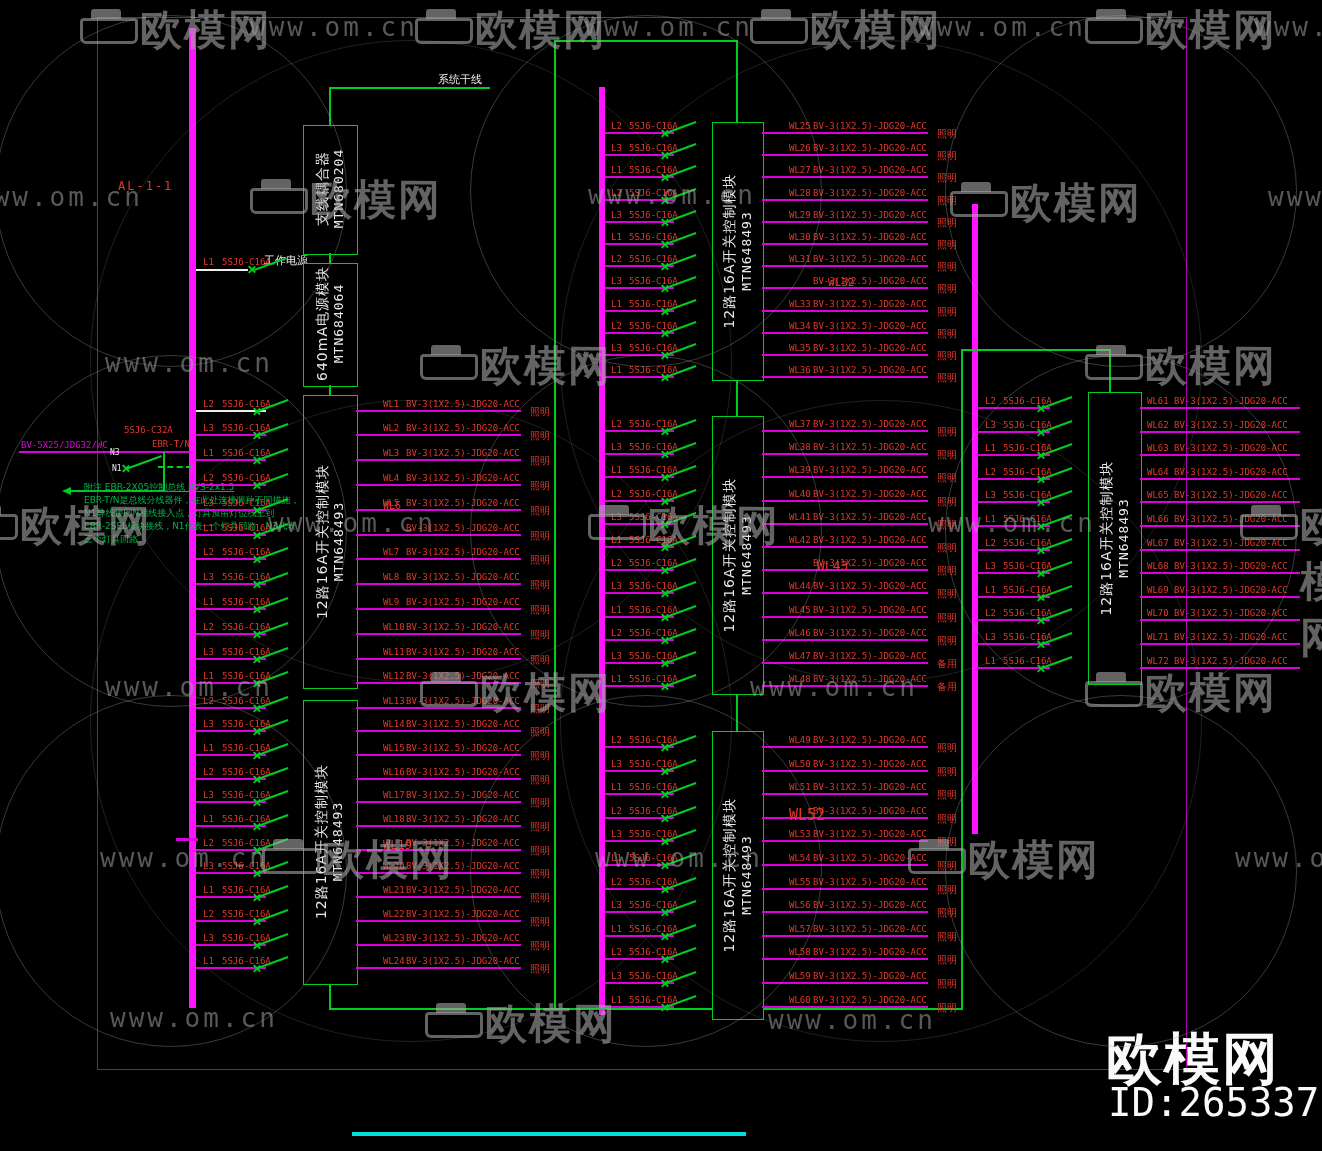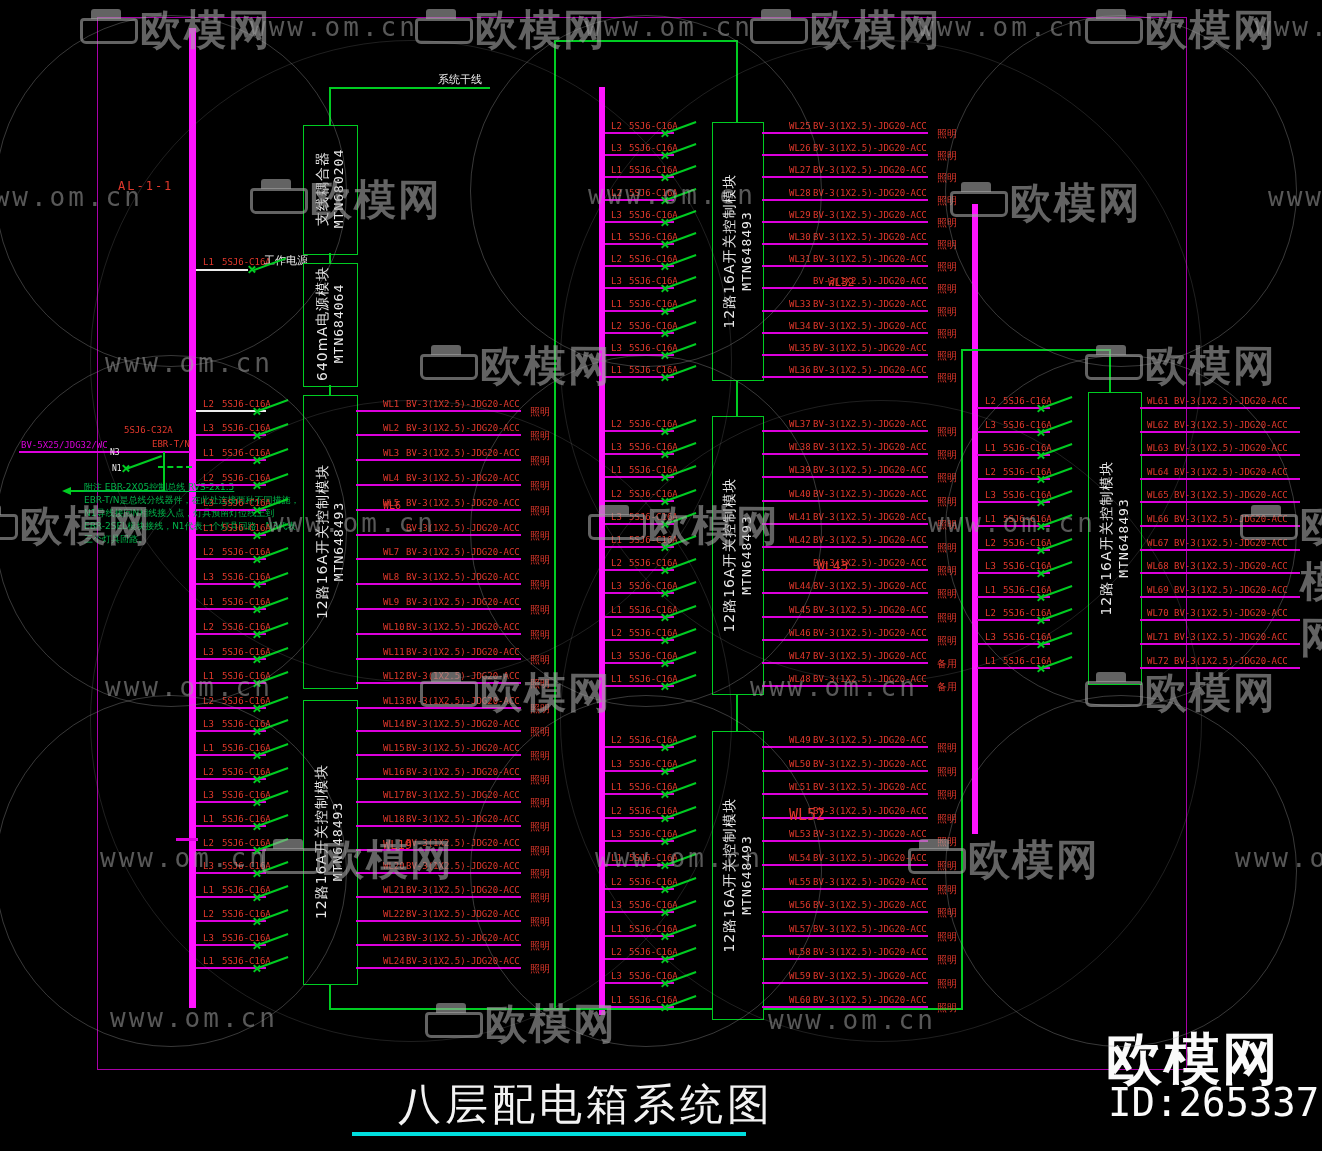--- a/index.html
+++ b/index.html
@@ -86,21 +86,20 @@
   <div class="sw-x" style="left:248px;top:266px;"></div>
   <div class="blade" style="left:254px;top:269px;width:34px;"></div>
 
   <div class="modbox" style="left:303px;top:263px;width:53px;height:122px;"></div>
   <div class="vlabel" style="left:269px;top:297px;width:122px;height:53px;">
     <span class="nm">640mA电源模块</span>
     <span class="md">MTN684064</span>
   </div>
   <div class="vline" style="left:329px;top:385px;width:2px;height:10px;background:#00cc22;"></div>
 
-  <div class="title cn" style="left:398px;top:1076px;">八层配电箱系统图</div>
   <div class="hline" style="left:352px;top:1132px;width:394px;height:4px;background:#00dede;"></div>
 
   <div class="brand-name cn" style="left:1106px;top:1022px;">欧模网</div>
   <div class="brand-id" style="left:1108px;top:1080px;">ID:2653371</div>
 <div style="position: absolute; left: 329px; top: 983px; width: 2px; height: 27px; background: rgb(0, 204, 34);"></div>
     <div style="position: absolute; left: 329px; top: 1008px; width: 634px; height: 2px; background: rgb(0, 204, 34);"></div>
     <div style="position: absolute; left: 554px; top: 40px; width: 2px; height: 970px; background: rgb(0, 204, 34);"></div>
     <div style="position: absolute; left: 554px; top: 40px; width: 183px; height: 2px; background: rgb(0, 204, 34);"></div>
     <div style="position: absolute; left: 736px; top: 40px; width: 2px; height: 82px; background: rgb(0, 204, 34);"></div>
     <div style="position: absolute; left: 736px; top: 379px; width: 2px; height: 37px; background: rgb(0, 204, 34);"></div>

